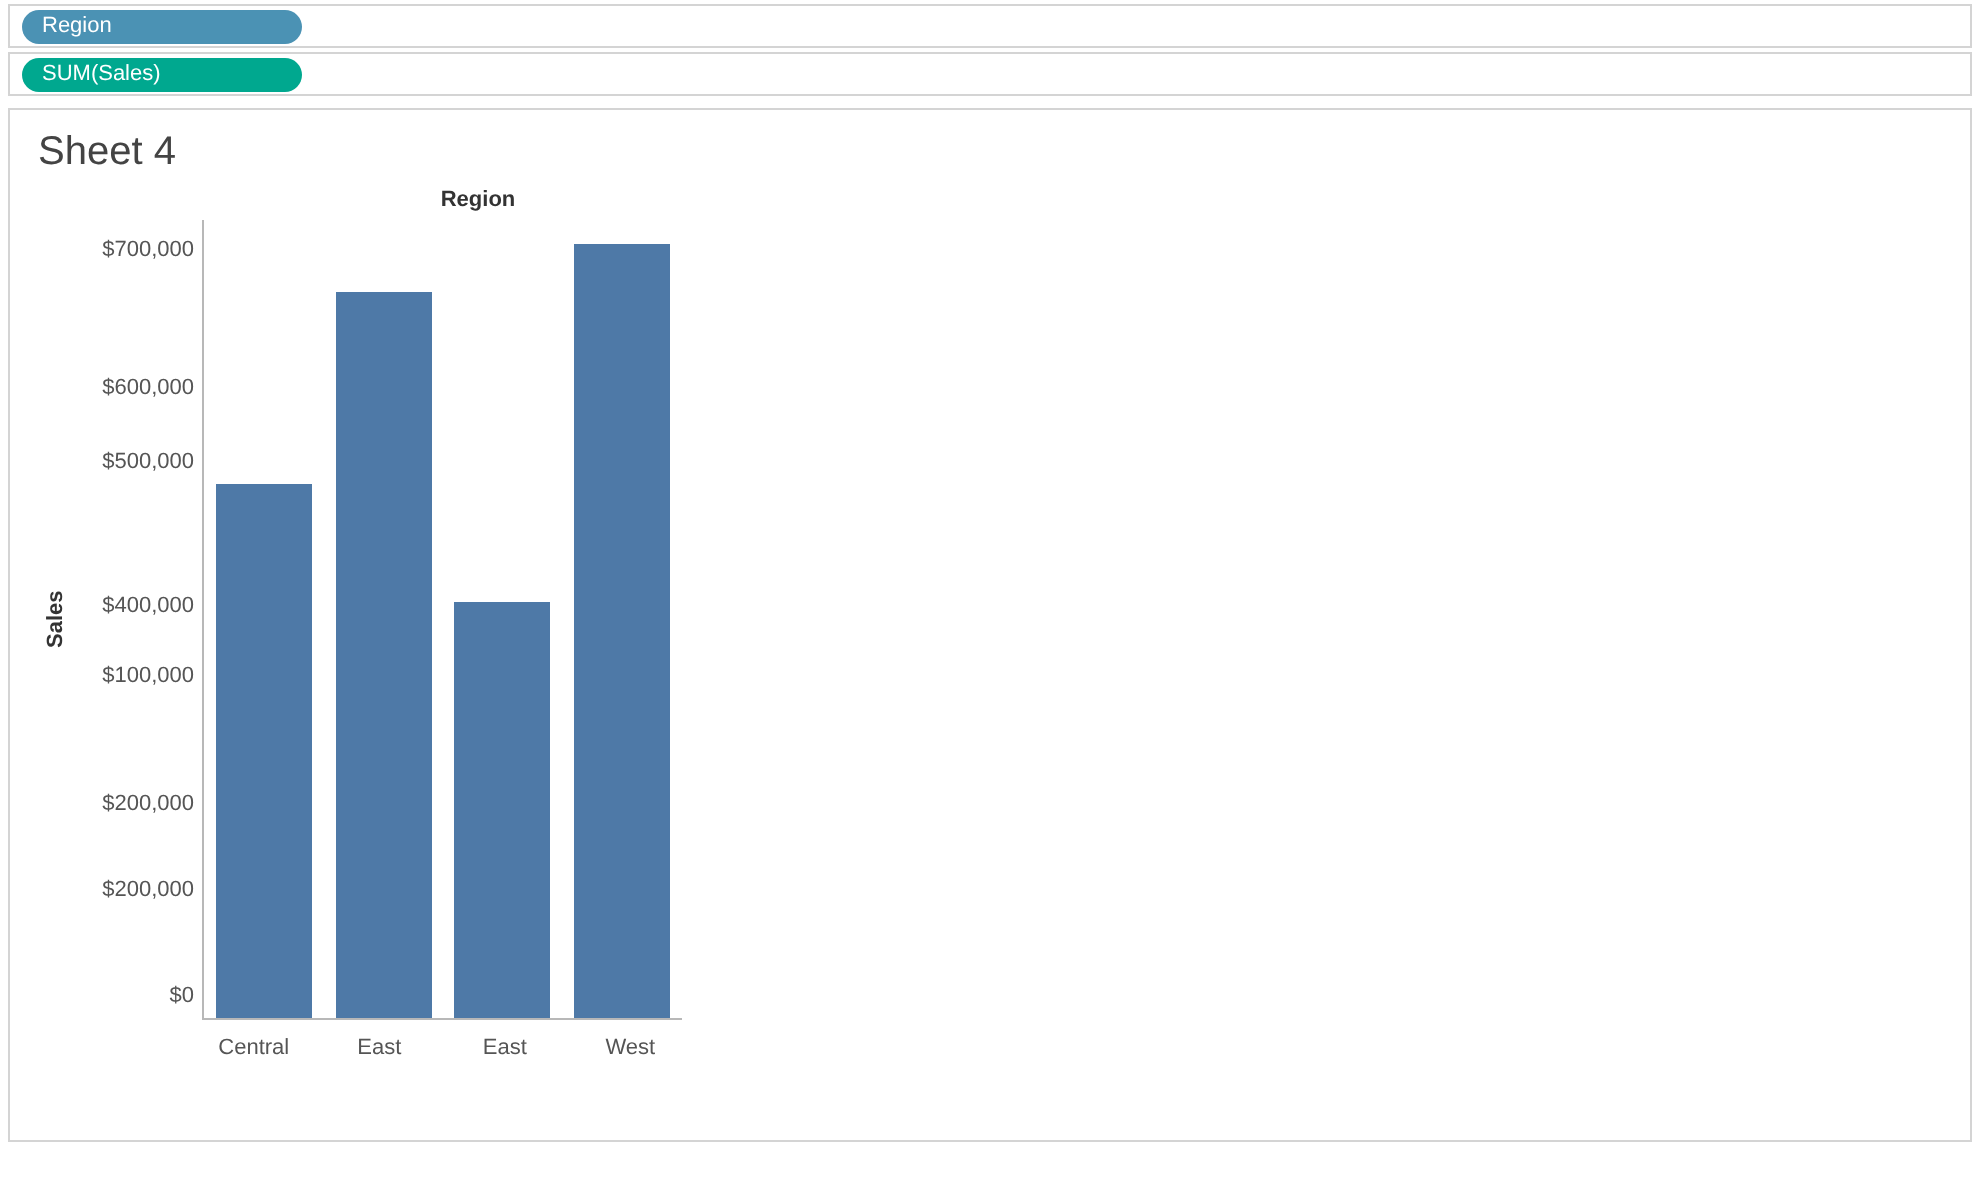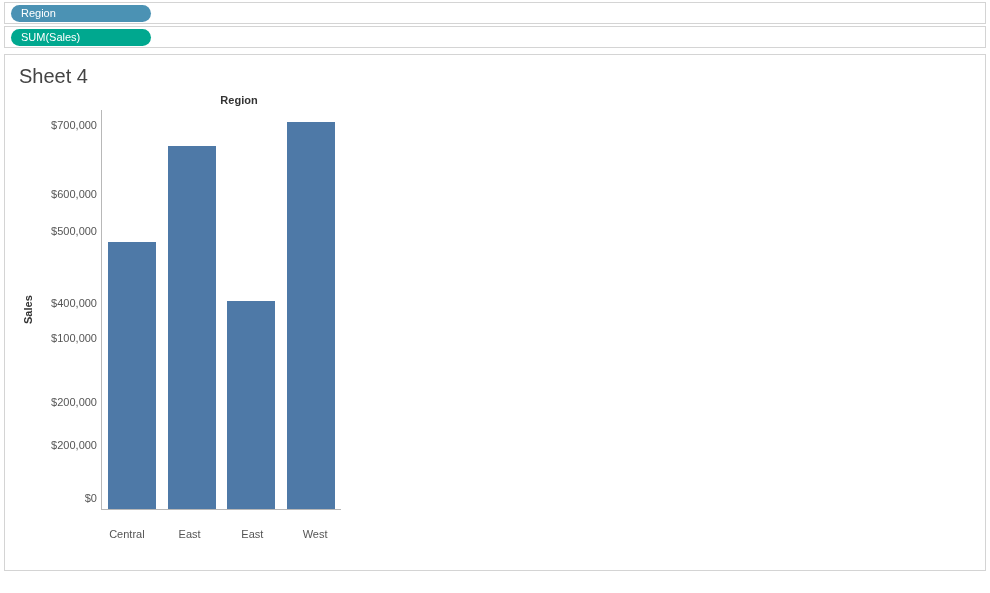--- a/index.html
+++ b/index.html
@@ -124,21 +124,21 @@
       height: 100%;
     }
     .bar {
       width: 48px;
       background: #4e79a7;
     }
     .x-labels {
       display: flex;
       width: 240px;
       margin-left: 82px;
-      padding-top: 18px;
+      padding-top: 8px;
       gap: 11px;
     }
     .x-label {
       flex: 1;
       text-align: center;
       font-size: 11px;
       color: #555;
     }
   </style>
 </head>

